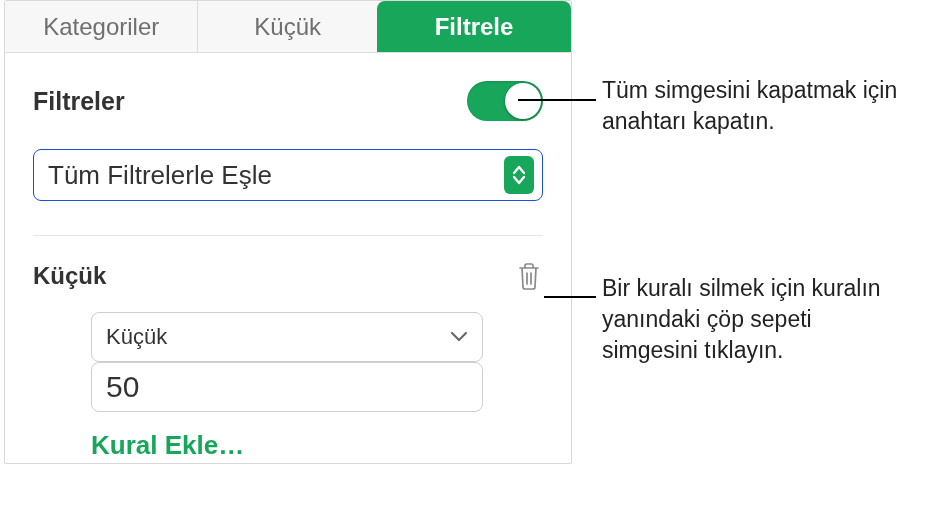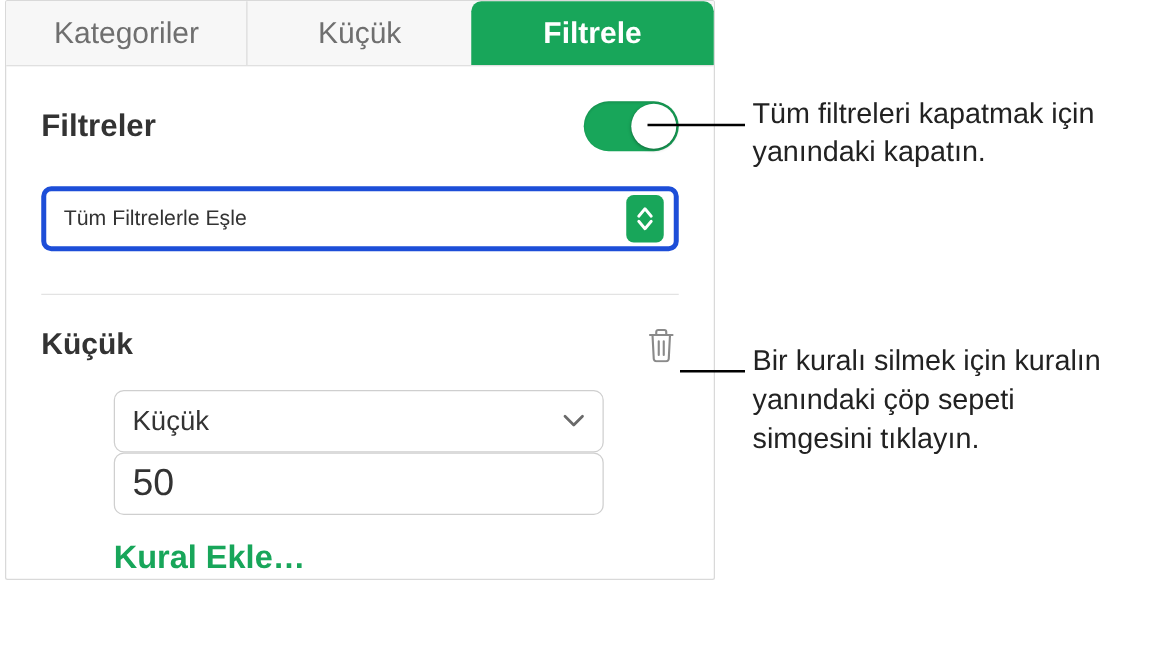--- a/index.html
+++ b/index.html
@@ -85,27 +85,27 @@
       top: 2px;
       width: 36px;
       height: 36px;
       background: #fff;
       border-radius: 50%;
       box-shadow: 0 1px 3px rgba(0,0,0,0.35), 0 0 0 0.5px rgba(0,0,0,0.05);
     }
     .match-select {
       width: 100%;
       height: 52px;
-      border: 4px solid #1d4ed8;
+      border: 1px solid #1d4ed8;
       border-radius: 8px;
       display: flex;
       align-items: center;
       justify-content: space-between;
       padding: 0 8px 0 14px;
-      font-size: 17px;
+      font-size: 26px;
       color: #333;
       cursor: pointer;
       background: #fff;
     }
     .select-stepper {
       width: 30px;
       height: 38px;
       background: #18a65a;
       border-radius: 6px;
       display: flex;
@@ -261,16 +261,16 @@
 
       <input class="rule-input" type="text" value="50" style="">
 
       <div class="add-rule">Kural Ekle…</div>
     </div>
 
   </div>
 </div>
 
 <div class="leader leader-1"></div>
-<div class="callout callout-1">Tüm filtreleri kapatmak için yanındaki kapatın.</div>
+<div class="callout callout-1">Tüm simgesini kapatmak için anahtarı kapatın.</div>
 
 <div class="leader leader-2"></div>
 <div class="callout callout-2">Bir kuralı silmek için kuralın yanındaki çöp sepeti simgesini tıklayın.</div>
 
 </body></html>

